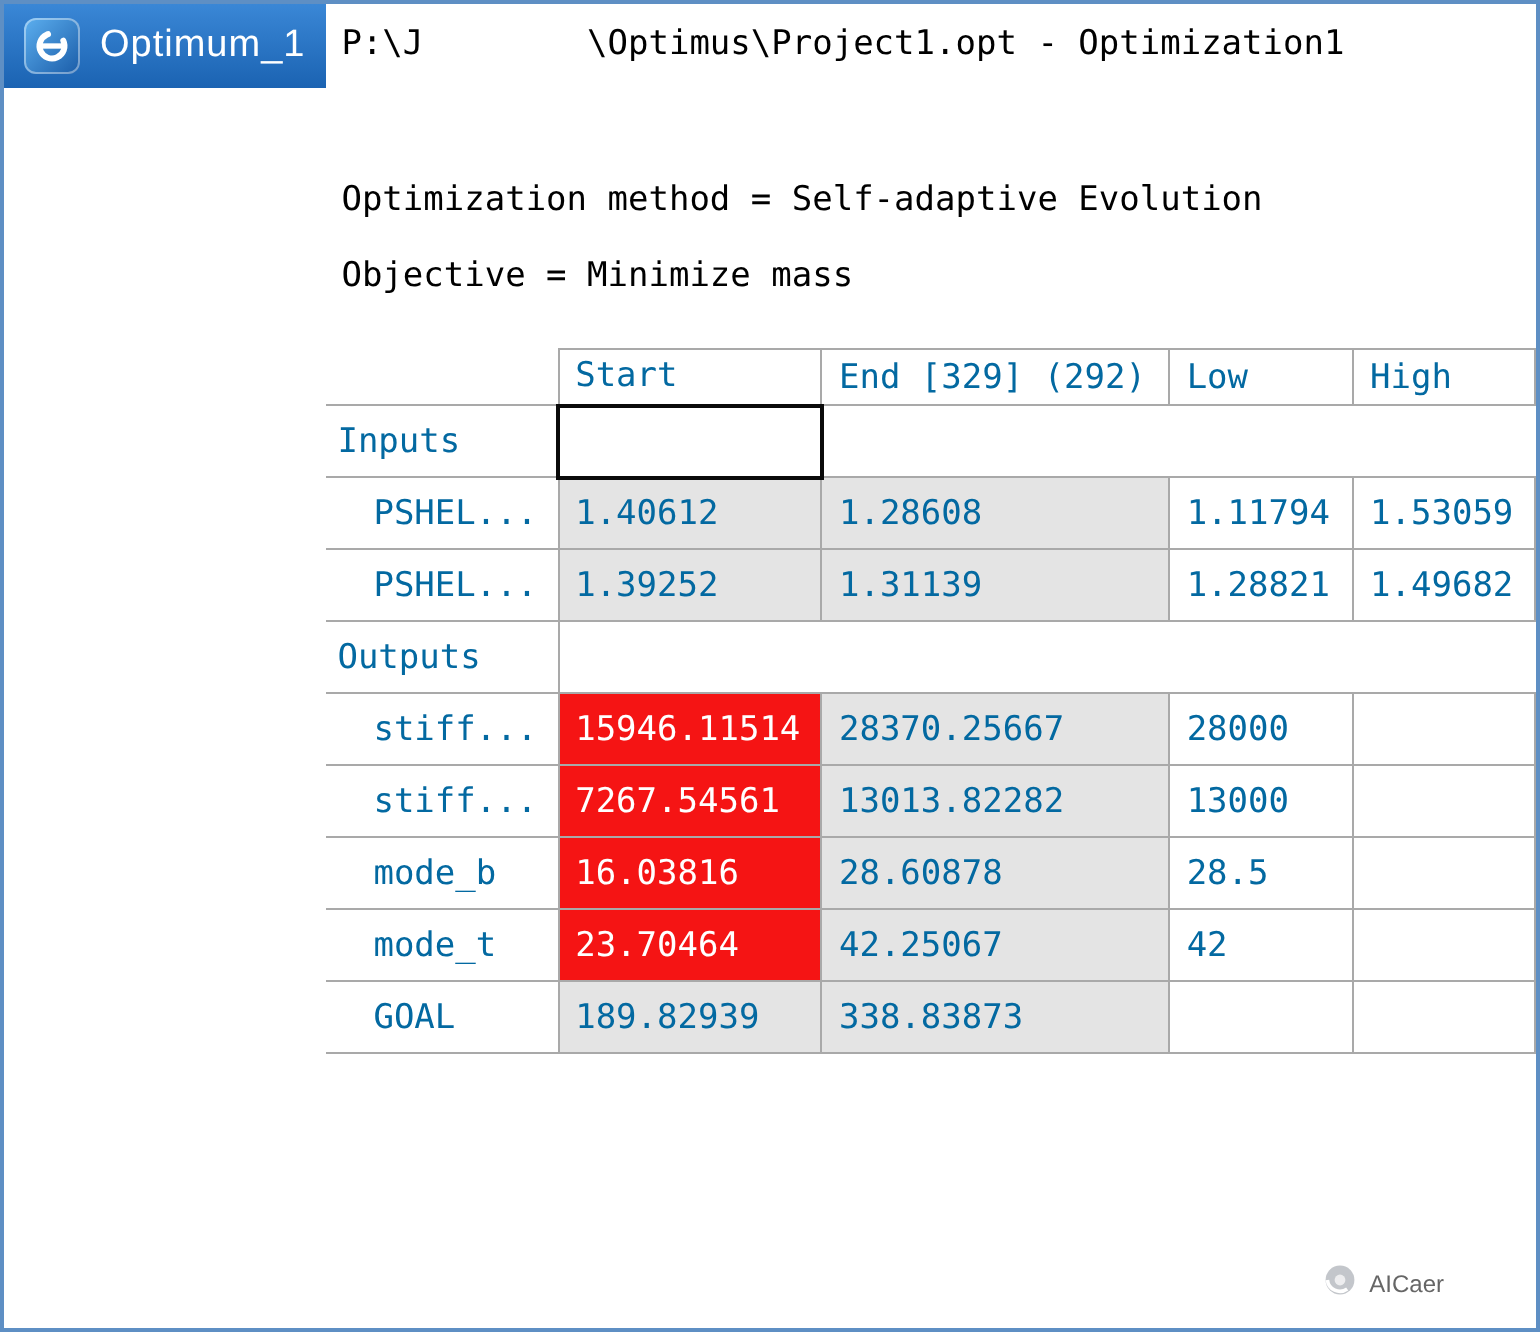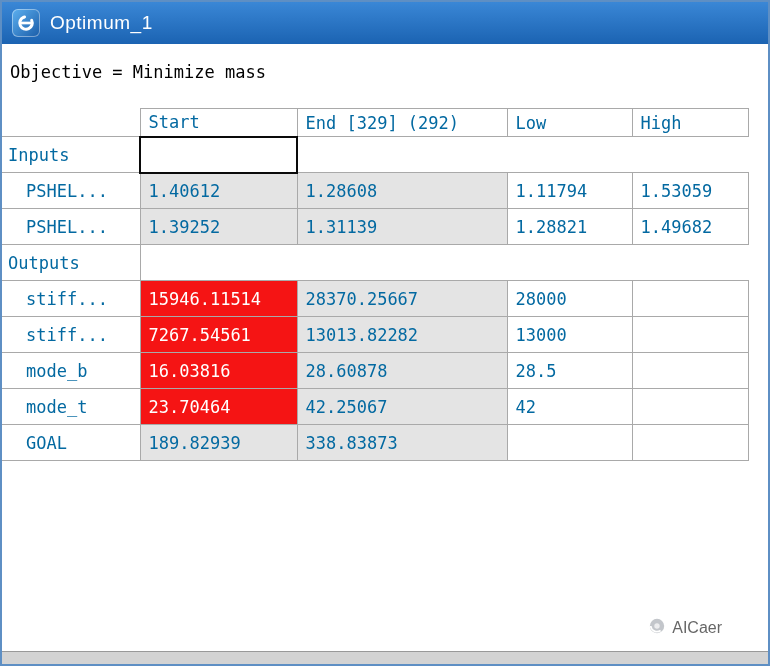--- a/index.html
+++ b/index.html
@@ -5,21 +5,21 @@
   * { box-sizing: border-box; }
   html, body { margin: 0; padding: 0; }
   body {
     width: 770px; height: 666px;
     background: #ffffff;
     font-family: "DejaVu Sans Mono", "Liberation Mono", monospace;
   }
   .window {
     width: 770px; height: 666px;
     border: 2px solid #5e8fc4;
-    display: flex; flex-direction: column;
+    display: flex; flex-direction: row;
     background: #fff;
   }
   .titlebar {
     height: 42px; flex: 0 0 auto;
     background: linear-gradient(#3a87d6, #1b63b2);
     display: flex; align-items: center;
     padding: 0 10px;
   }
   .app-icon {
     width: 28px; height: 28px; border-radius: 6px;
@@ -51,21 +51,21 @@
   td.li { padding-left: 24px; }
   .bottombar {
     height: 13px; flex: 0 0 auto;
     background: #d3d3d3; border-top: 1px solid #999;
   }
   .watermark {
     position: absolute; right: 46px; bottom: 12px;
     display: flex; align-items: center; gap: 6px;
     opacity: .85;
     font-family: "Liberation Sans", sans-serif;
-    font-size: 16px; color: #4c4c4c;
+    font-size: 12px; color: #4c4c4c;
   }
 </style>
 </head>
 <body>
 
 <div class="window">
 
   <div class="titlebar">
     <span class="app-icon">
       <svg width="20" height="20" viewBox="0 0 24 24" aria-hidden="true">
@@ -73,20 +73,22 @@
           <circle cx="12" cy="12" r="7.5" fill="none" stroke="#fff" stroke-width="3.6" stroke-dasharray="36 12" stroke-linecap="round"></circle>
         </g>
         <rect x="6" y="10.4" width="13" height="3.2" fill="#fff"></rect>
       </svg>
     </span>
     <span class="title">Optimum_1</span>
   </div>
 
   <div class="content">
 
+    <div class="tline path">P:\J        \Optimus\Project1.opt - Optimization1</div>
+    <div class="tline method">Optimization method = Self-adaptive Evolution</div>
     <div class="tline objective">Objective = Minimize mass</div>
 
     <table>
       <colgroup>
         <col style="width:138px">
           <col style="width:157px">
           <col style="width:210px">
           <col style="width:125px">
           <col style="width:116px">
       </colgroup>

